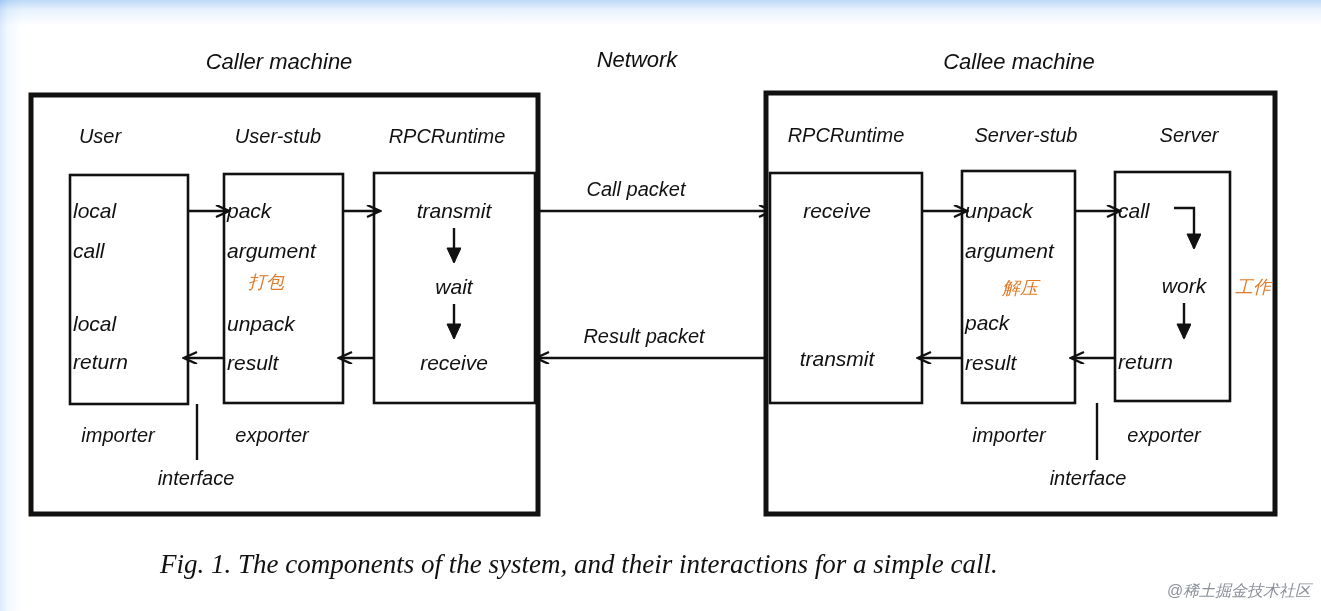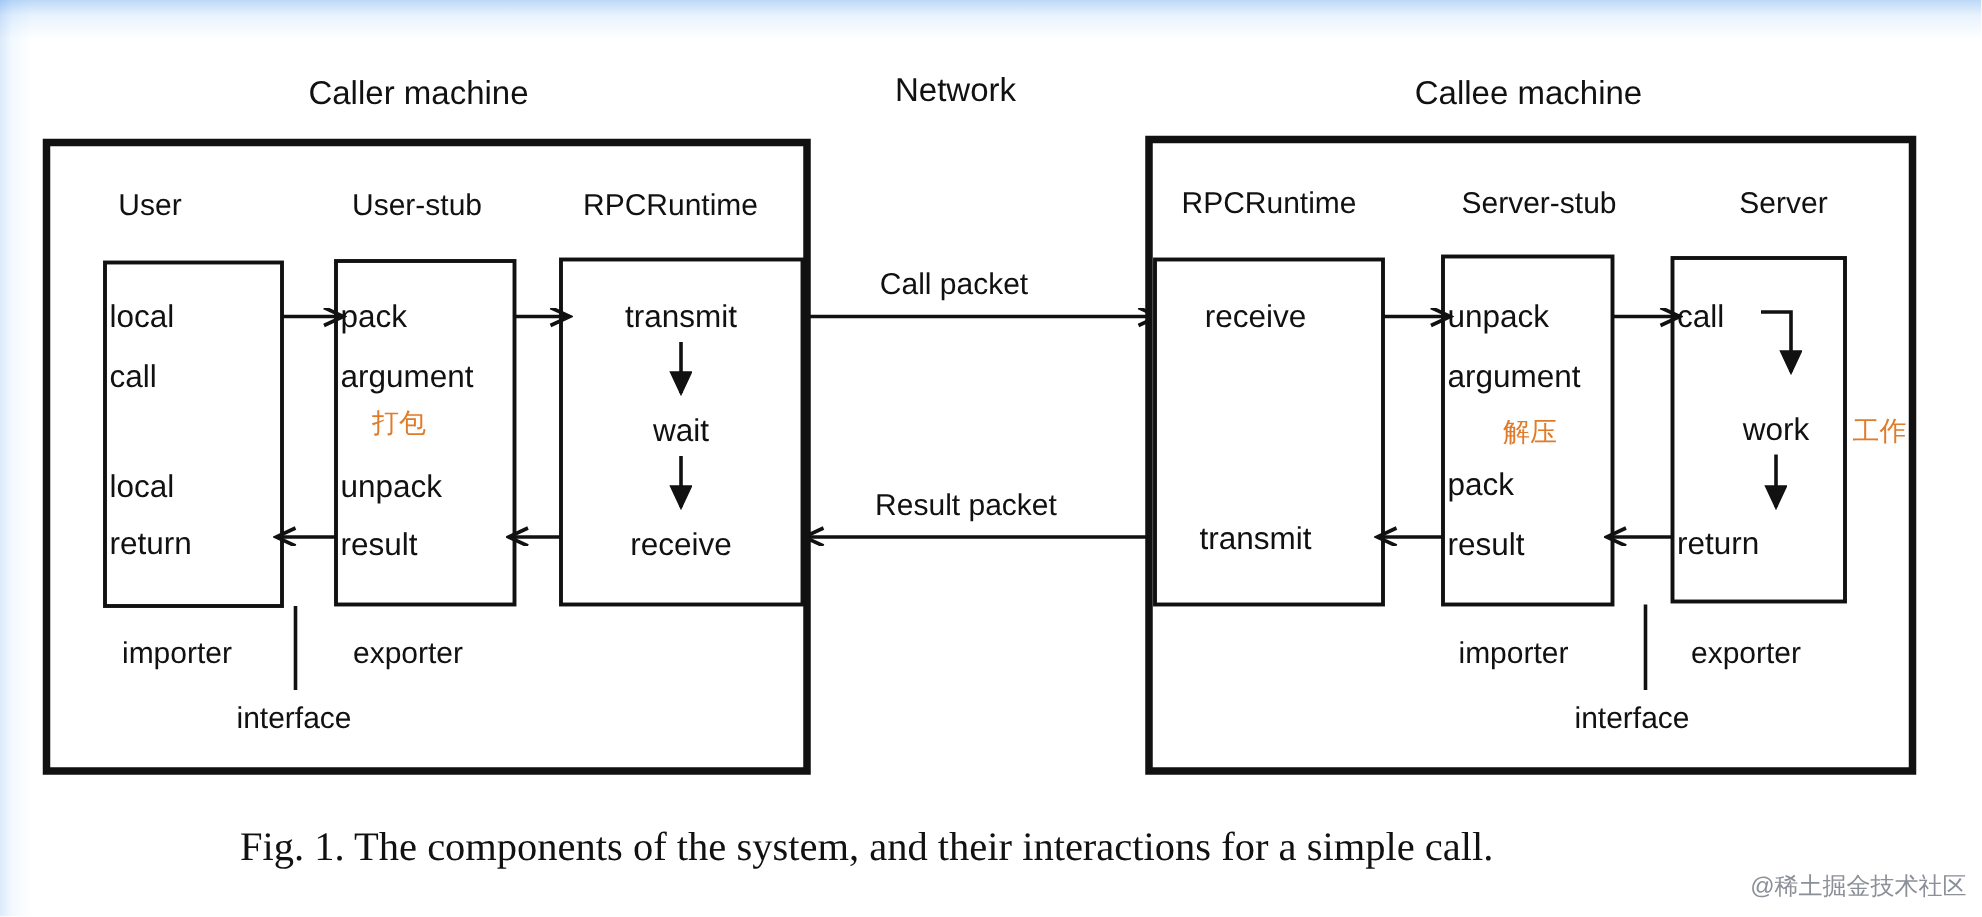--- a/index.html
+++ b/index.html
@@ -8,20 +8,21 @@
     background:#ffffff;
     font-family:"Liberation Sans",sans-serif;
     overflow:hidden;
   }
   #page{
     position:relative;width:1321px;height:611px;
     background:
       linear-gradient(180deg,#bcd9f7 0%,#e8f2fd 10px,#ffffff 26px),
       linear-gradient(90deg,#dbeafb 0%,#f3f9fe 8px,#ffffff 22px);
     background-blend-mode:multiply;
+    font-style:italic;
   }
   #diagram{position:absolute;left:0;top:0;width:1321px;height:611px;}
   .ttl{font-family:"Liberation Sans",sans-serif;font-size:22px;fill:#111;}
   .lbl{font-family:"Liberation Sans",sans-serif;font-size:20px;fill:#111;}
   .op{font-family:"Liberation Sans",sans-serif;font-size:21px;fill:#111;}
   .cn{font-family:"Liberation Sans",sans-serif;font-size:18px;fill:#e07b2a;}
   .cap{font-family:"Liberation Serif",serif;font-size:27px;fill:#111;}
   .wm{font-family:"Liberation Sans",sans-serif;font-size:16px;fill:#8a8f98;}
   .ln{stroke:#111;fill:none;}
   .bx{stroke:#111;fill:#fff;}

